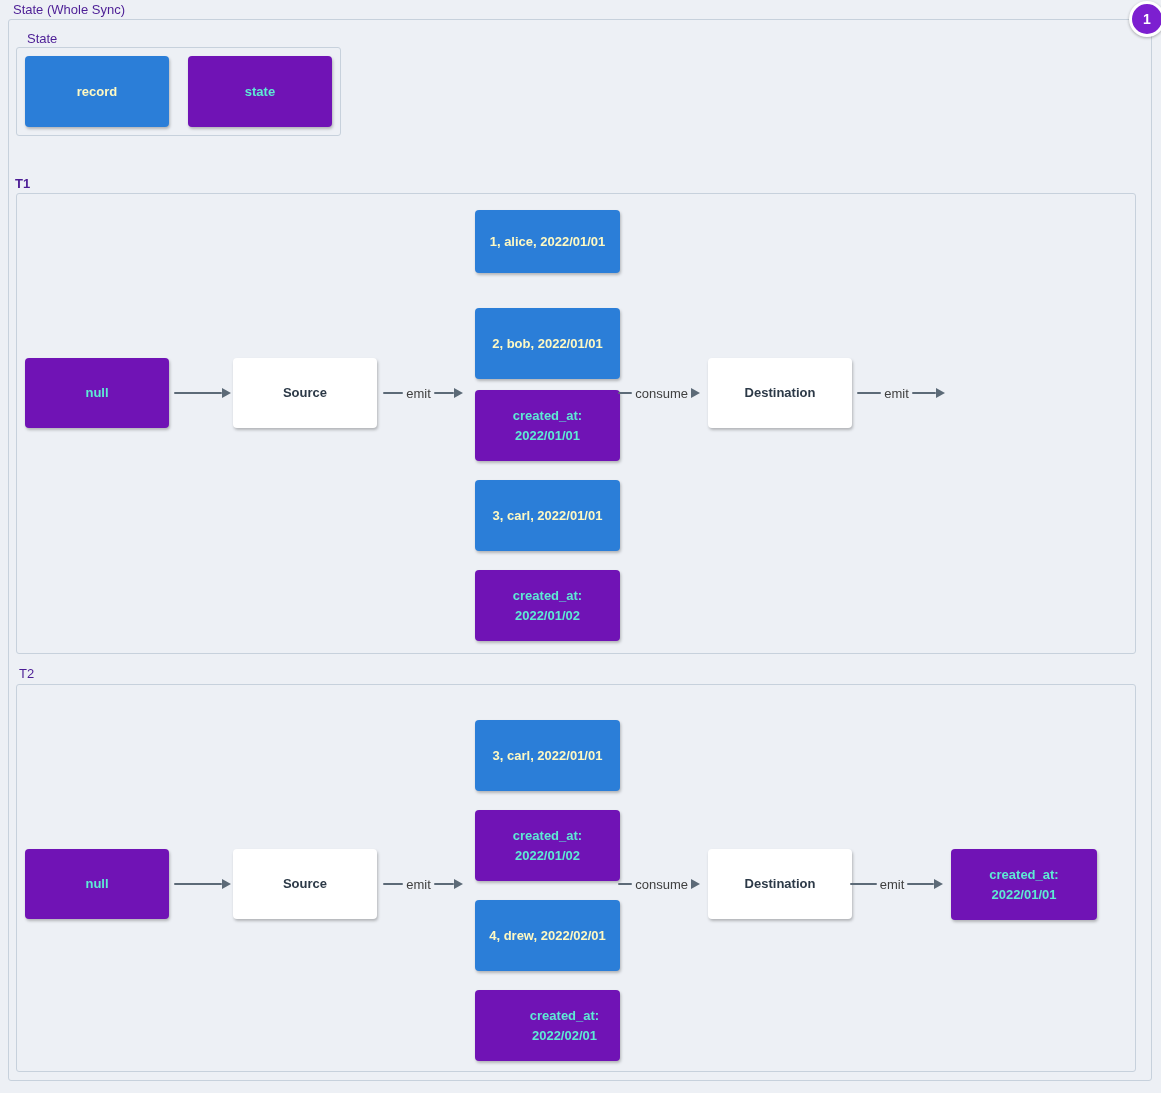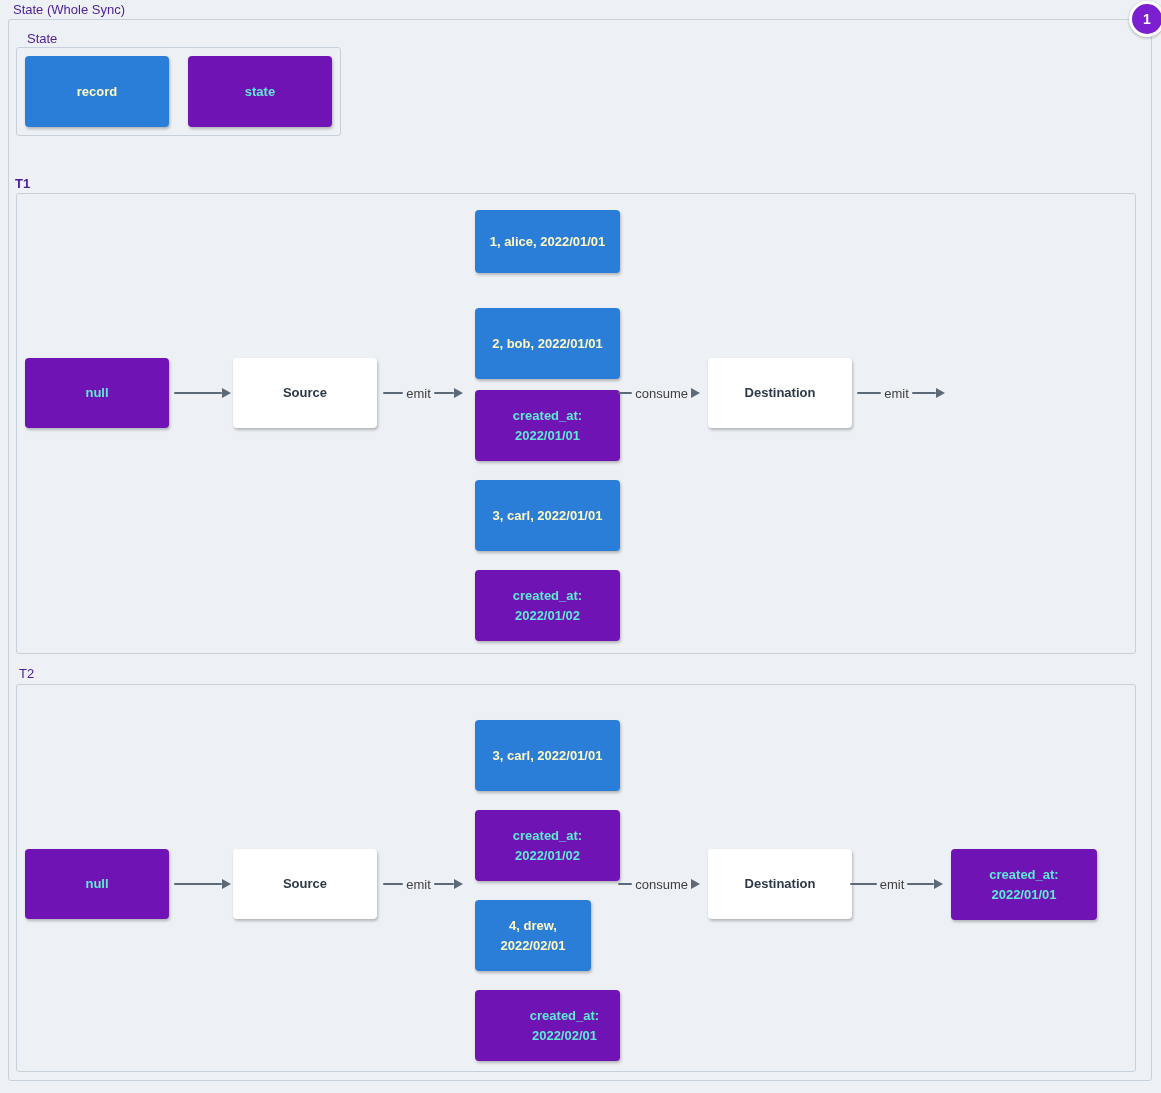--- a/index.html
+++ b/index.html
@@ -144,21 +144,21 @@
 
 <div class="edge" style="left:383px;top:874px;width:80px;">
   <span class="line"></span>
   <span class="edge-label">emit</span>
   <span class="line"></span>
   <span class="arrowhead"></span>
 </div>
 
 <div class="node record" style="left:475px;top:720px;width:145px;height:71px;">3, carl, 2022/01/01</div>
 <div class="node state" style="left:475px;top:810px;width:145px;height:71px;">created_at: 2022/01/02</div>
-<div class="node record" style="left:475px;top:900px;width:116px;height:71px;">4, drew, 2022/02/01</div>
+<div class="node record" style="left:475px;top:900px;width:145px;height:71px;">4, drew, 2022/02/01</div>
 <div class="node state" style="left:475px;top:990px;width:145px;height:71px;padding-left:40px;">created_at: 2022/02/01</div>
 
 <div class="edge" style="left:618px;top:874px;width:82px;">
   <span class="line"></span>
   <span class="edge-label">consume</span>
   <span class="arrowhead"></span>
 </div>
 
 <div class="node plain" style="left:708px;top:849px;width:144px;height:70px;">Destination</div>
 

